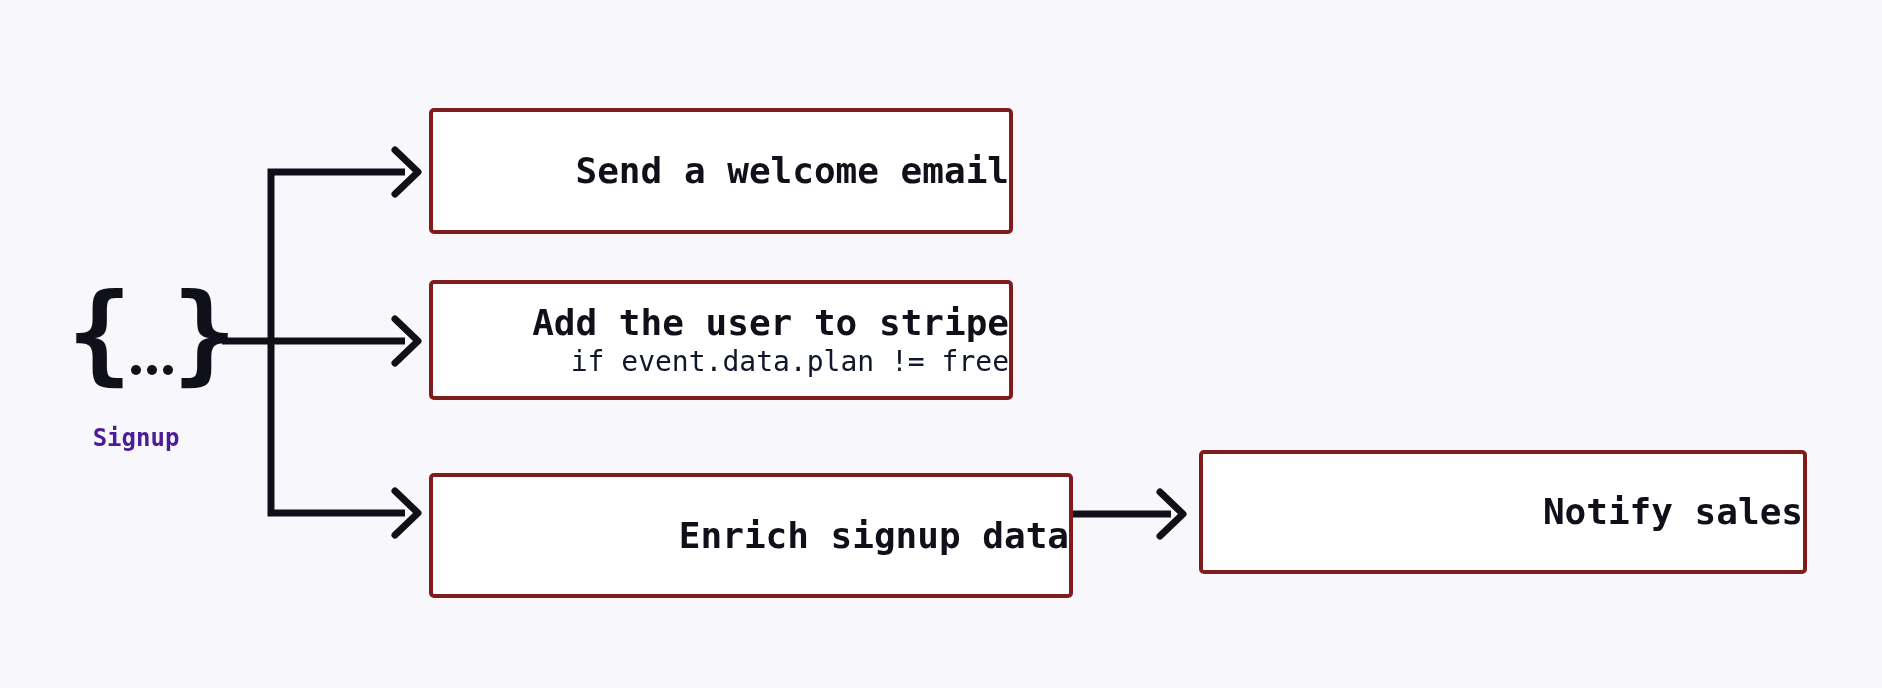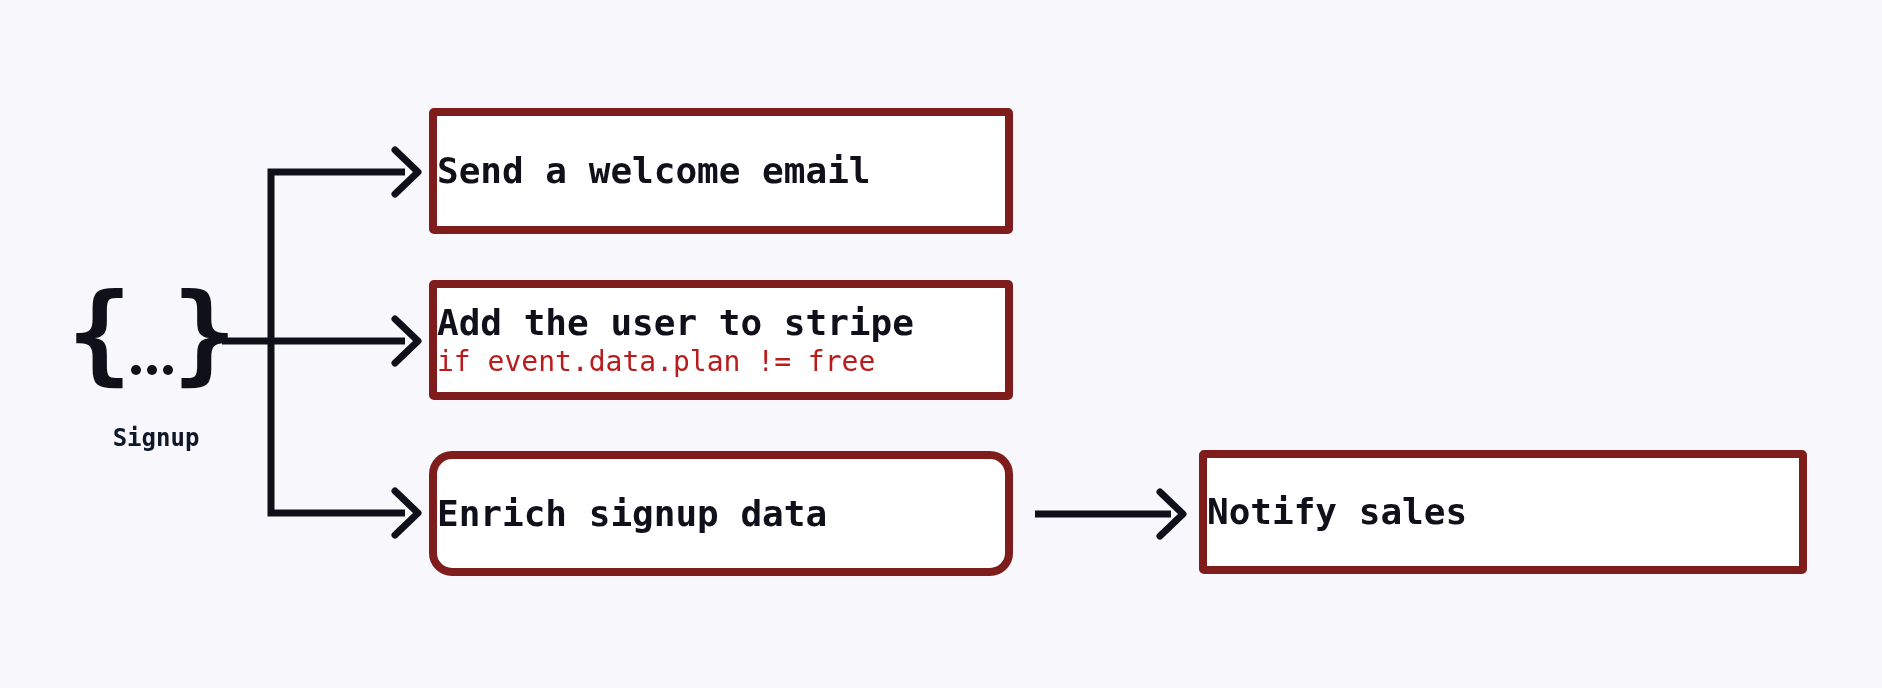--- a/index.html
+++ b/index.html
@@ -61,59 +61,59 @@
   }
   .event-glyph .dots i {
     display: block;
     width: 10px;
     height: 10px;
     border-radius: 50%;
     background: #10101a;
   }
   .event-label {
     position: absolute;
-    left: 66px;
+    left: 46px;
     top: 424px;
     width: 180px;
     text-align: center;
     font-size: 24px;
     font-weight: 700;
-    color: #0f172a;
+    color: #4c1d95;
   }
   
   .card {
     position: absolute;
     box-sizing: border-box;
     background: #ffffff;
-    border: 8px solid #7f1d1d;
+    border: 4px solid #7f1d1d;
     border-radius: 5px;
     display: flex;
     flex-direction: column;
-    align-items: flex-start;
+    align-items: flex-end;
     justify-content: center;
     gap: 3px;
     text-align: center;
   }
   .card .title {
     font-size: 36px;
     font-weight: 700;
     color: #10101a;
     line-height: 1.15;
     white-space: nowrap;
   }
   .card .cond {
     font-size: 28px;
     font-weight: 400;
-    color: #b91c1c;
+    color: #0f172a;
     line-height: 1.15;
     white-space: nowrap;
   }
   .card-welcome { left: 429px; top: 108px; width: 584px; height: 126px; }
   .card-stripe  { left: 429px; top: 280px; width: 584px; height: 120px; }
-  .card-enrich  { left: 429px; top: 451px; width: 584px; height: 125px; border-radius: 23px; }
+  .card-enrich  { left: 429px; top: 473px; width: 644px; height: 125px; }
   .card-notify  { left: 1199px; top: 450px; width: 608px; height: 124px; gap: 14px; }
 </style>
 </head>
 <body>
 
 <div class="canvas">
 
   <svg class="connectors" viewBox="0 0 1882 688" xmlns="http://www.w3.org/2000/svg">
 
     <path class="line" d="M405,172 H271 V513 H405"></path>

